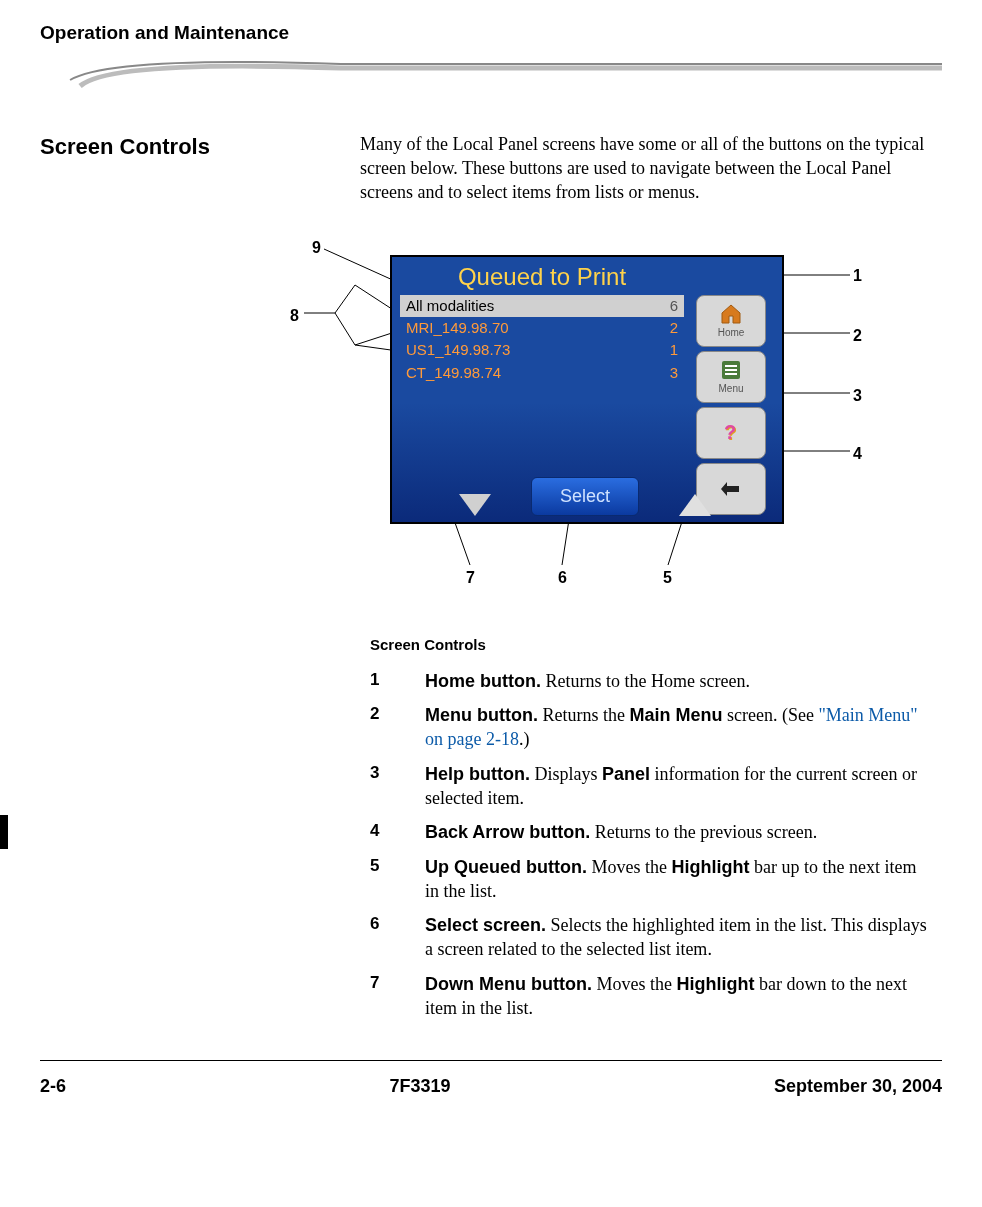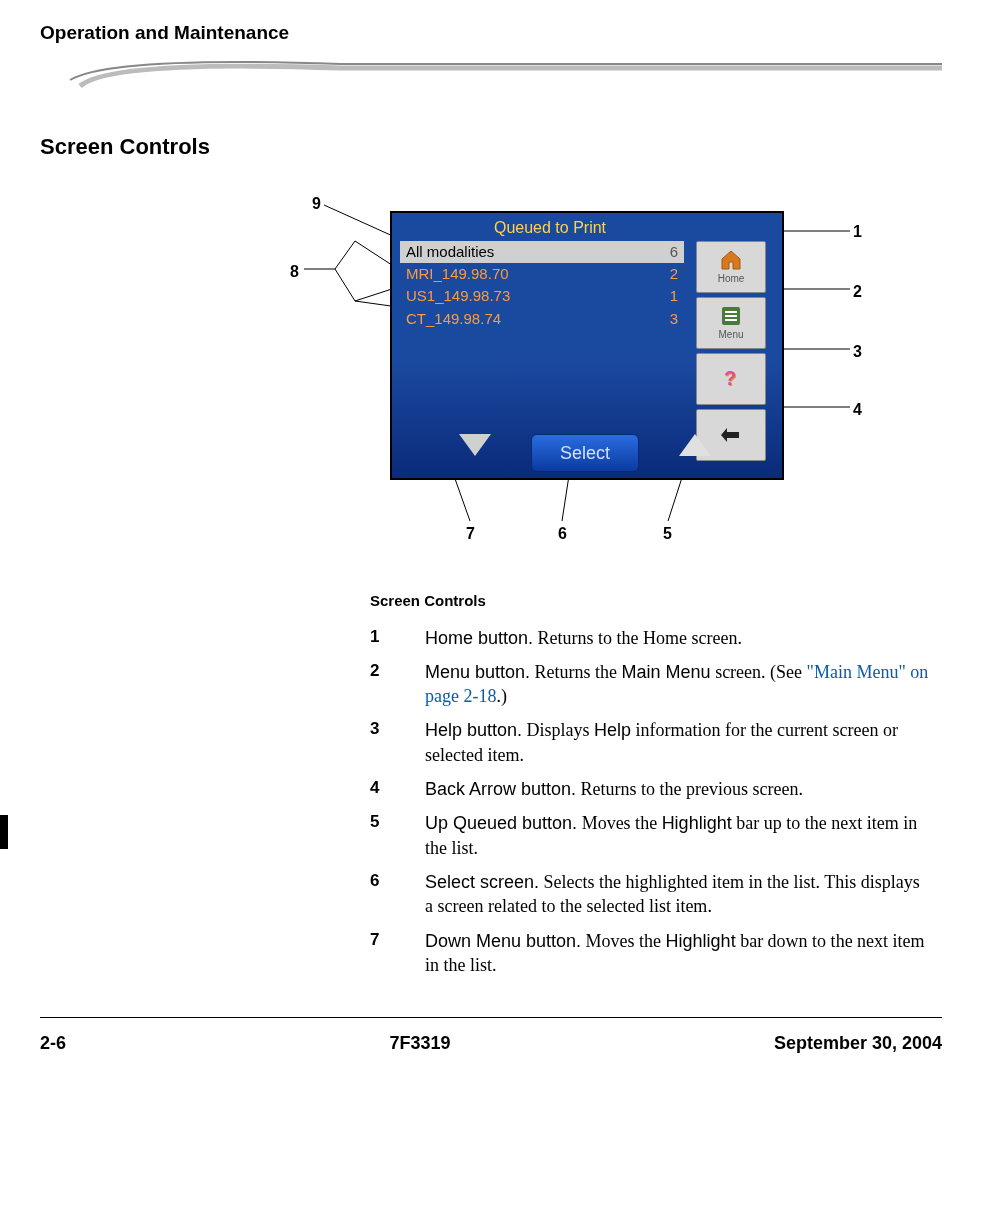--- a/index.html
+++ b/index.html
@@ -53,23 +53,23 @@
     top: 20px;
     width: 390px;
     height: 265px;
     border: 2px solid #000;
     background: linear-gradient(to bottom, #1a4aa0 0%, #1a4aa0 55%, #0b2a7a 100%);
     overflow: hidden;
   }
   .panel-title {
     color: #ffd24a;
     font-family: Arial, sans-serif;
-    font-size: 16px;
+    font-size: 24px;
     text-align: center;
-    padding: 4px 0 2px 8px;
+    padding: 4px 0 2px 0;
     width: 300px;
   }
   .panel-body { display: flex; }
   .panel-list {
     width: 300px;
     padding: 0 8px;
     box-sizing: border-box;
   }
   .list-row {
     display: flex;
@@ -88,39 +88,39 @@
   .panel-buttons {
     width: 70px;
     display: flex;
     flex-direction: column;
     gap: 4px;
     padding: 0px 4px 4px 4px;
   }
   .side-btn {
     background: #d8d8d8;
     border: 1px solid #888;
-    border-radius: 2px;
+    border-radius: 8px;
     height: 50px;
     display: flex;
     flex-direction: column;
     align-items: center;
     justify-content: center;
     font-family: Arial, sans-serif;
     font-size: 10px;
     color: #555;
     position: relative;
   }
   .side-btn svg { width: 28px; height: 24px; }
   .bottom-bar {
     position: absolute;
     bottom: 6px;
     left: 8px;
     width: 370px;
     display: flex;
-    align-items: flex-start;
+    align-items: flex-end;
     justify-content: center;
     gap: 40px;
   }
   .arrow-btn {
     width: 0; height: 0;
     cursor: pointer;
   }
   .down-arrow {
     border-left: 16px solid transparent;
     border-right: 16px solid transparent;
@@ -168,21 +168,21 @@
     font-weight: bold;
     font-family: "Trebuchet MS", Arial, sans-serif;
     font-size: 17px;
   }
   .legend-text {
     flex: 1;
     font-size: 18px;
   }
   .legend-text b {
     font-family: "Trebuchet MS", Arial, sans-serif;
-    font-weight: normal;
+    font-weight: bold;
   }
   .xref { color: #0b5aa8; }
   .black-tab {
     position: fixed;
     left: 0;
     top: 815px;
     width: 8px;
     height: 34px;
     background: #000;
   }
@@ -207,20 +207,21 @@
 
 <div class="swoosh">
 <svg viewBox="0 0 900 36" preserveAspectRatio="none">
   <path d="M 40 30 Q 70 4, 300 12 L 900 12" stroke="#bcbcbc" stroke-width="5" fill="none"></path>
   <path d="M 30 24 Q 70 0, 300 8 L 900 8" stroke="#888" stroke-width="2" fill="none"></path>
 </svg>
 </div>
 
 <div class="content-row">
   <div class="section-title">Screen Controls</div>
+  <div class="intro-text">Many of the Local Panel screens have some or all of the buttons on the typical screen below. These buttons are used to navigate between the Local Panel screens and to select items from lists or menus.</div>
 </div>
 
 <div class="figure-area">
 
   <div class="callout-label" style="left:22px; top:2px;">9</div>
   <div class="callout-label" style="left:0px;  top:70px;">8</div>
   <div class="callout-label" style="left:563px; top:30px;">1</div>
   <div class="callout-label" style="left:563px; top:90px;">2</div>
   <div class="callout-label" style="left:563px; top:150px;">3</div>
   <div class="callout-label" style="left:563px; top:208px;">4</div>
@@ -313,21 +314,21 @@
   <div class="legend-item">
     <div class="legend-num">1</div>
     <div class="legend-text"><b>Home button.</b><span> Returns to the Home screen.</span></div>
   </div>
   <div class="legend-item">
     <div class="legend-num">2</div>
     <div class="legend-text"><b>Menu button.</b><span> Returns the </span><b>Main Menu</b><span> screen. (See </span><span class="xref">"Main Menu" on page 2-18</span><span>.)</span></div>
   </div>
   <div class="legend-item">
     <div class="legend-num">3</div>
-    <div class="legend-text"><b>Help button.</b><span> Displays </span><b>Help</b><span> information for the current screen or selected item.</span></div>
+    <div class="legend-text"><b>Help button.</b><span> Displays </span><b>Panel</b><span> information for the current screen or selected item.</span></div>
   </div>
   <div class="legend-item">
     <div class="legend-num">4</div>
     <div class="legend-text"><b>Back Arrow button.</b><span> Returns to the previous screen.</span></div>
   </div>
   <div class="legend-item">
     <div class="legend-num">5</div>
     <div class="legend-text"><b>Up Queued button.</b><span> Moves the </span><b>Highlight</b><span> bar up to the next item in the list.</span></div>
   </div>
   <div class="legend-item">

